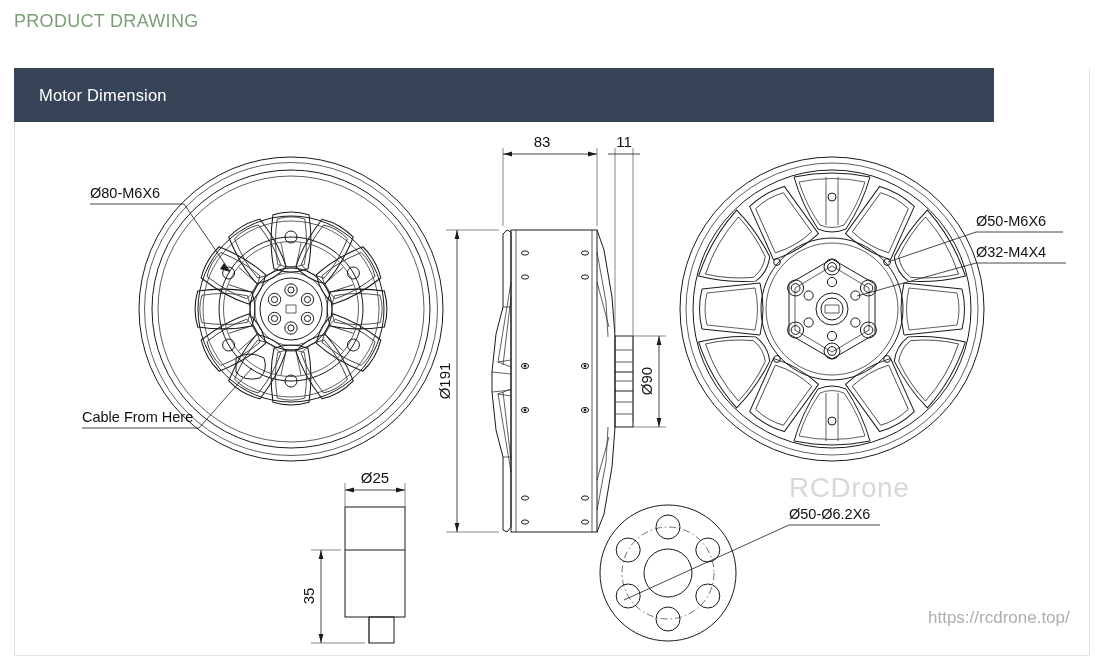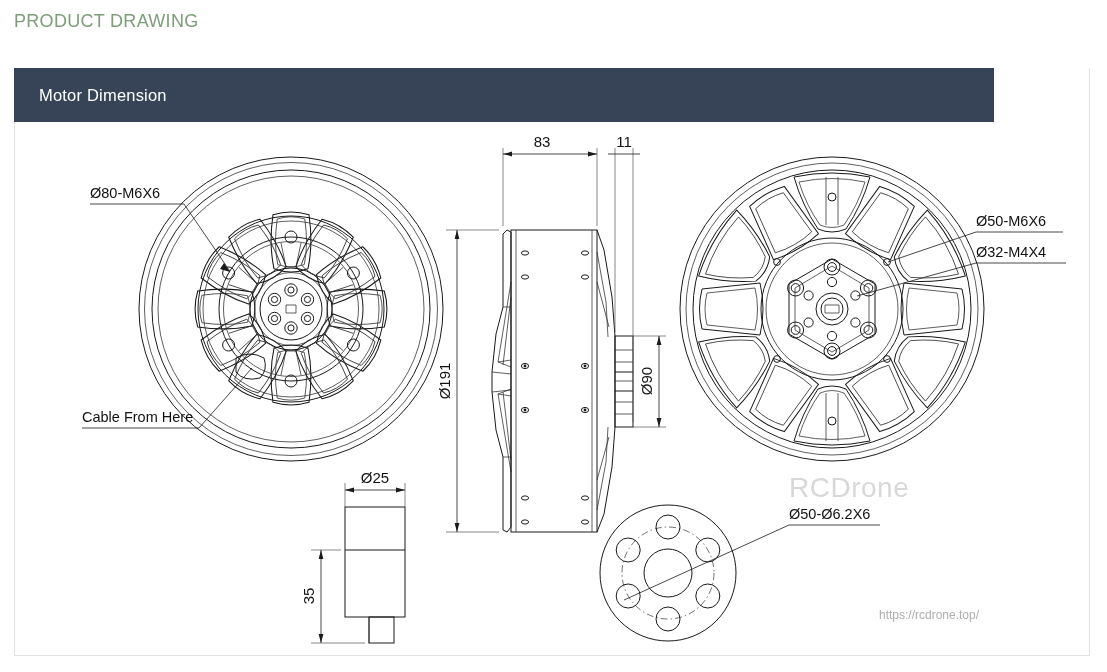--- a/index.html
+++ b/index.html
@@ -81,23 +81,23 @@
     top: 472px;
     font-size: 28px;
     color: #d8d8d8;
     letter-spacing: 0.5px;
     white-space: nowrap;
     pointer-events: none;
     margin-left: 22px;
   }
   #watermark-url {
     position: absolute;
-    left: 879px;
+    left: 928px;
     top: 608px;
-    font-size: 12px;
+    font-size: 17px;
     color: #aeaeae;
     white-space: nowrap;
     pointer-events: none;
   }
 
   .dwg-line { fill: none; stroke: #1a1a1a; stroke-width: 1; }
   .dwg-thin { fill: none; stroke: #2b2b2b; stroke-width: 0.75; }
   .dwg-dash { fill: none; stroke: #333; stroke-width: 0.7; stroke-dasharray: 7 3 1.5 3; }
   .dim-line { fill: none; stroke: #1a1a1a; stroke-width: 0.8; }
   .dim-ext  { fill: none; stroke: #555; stroke-width: 0.7; }

